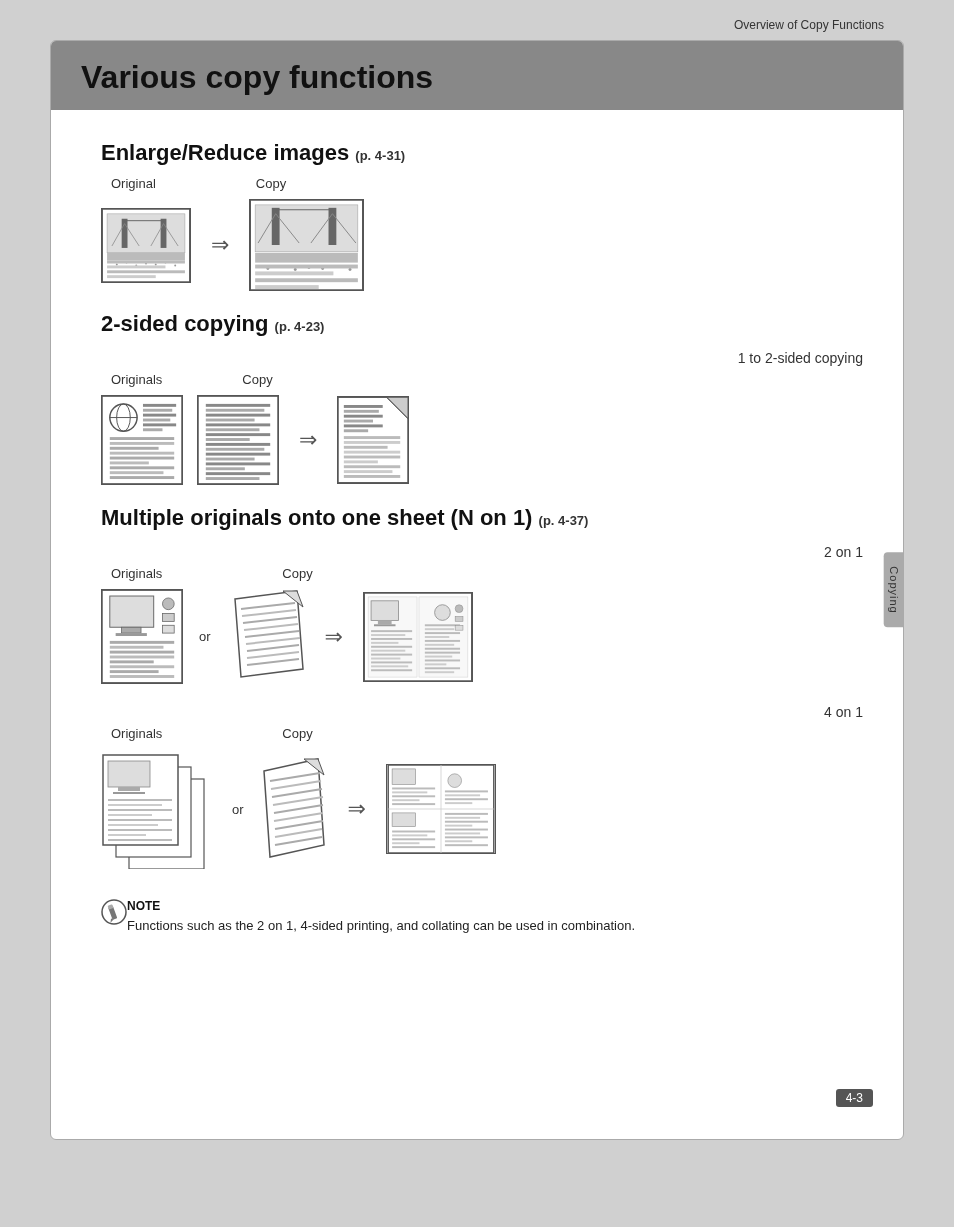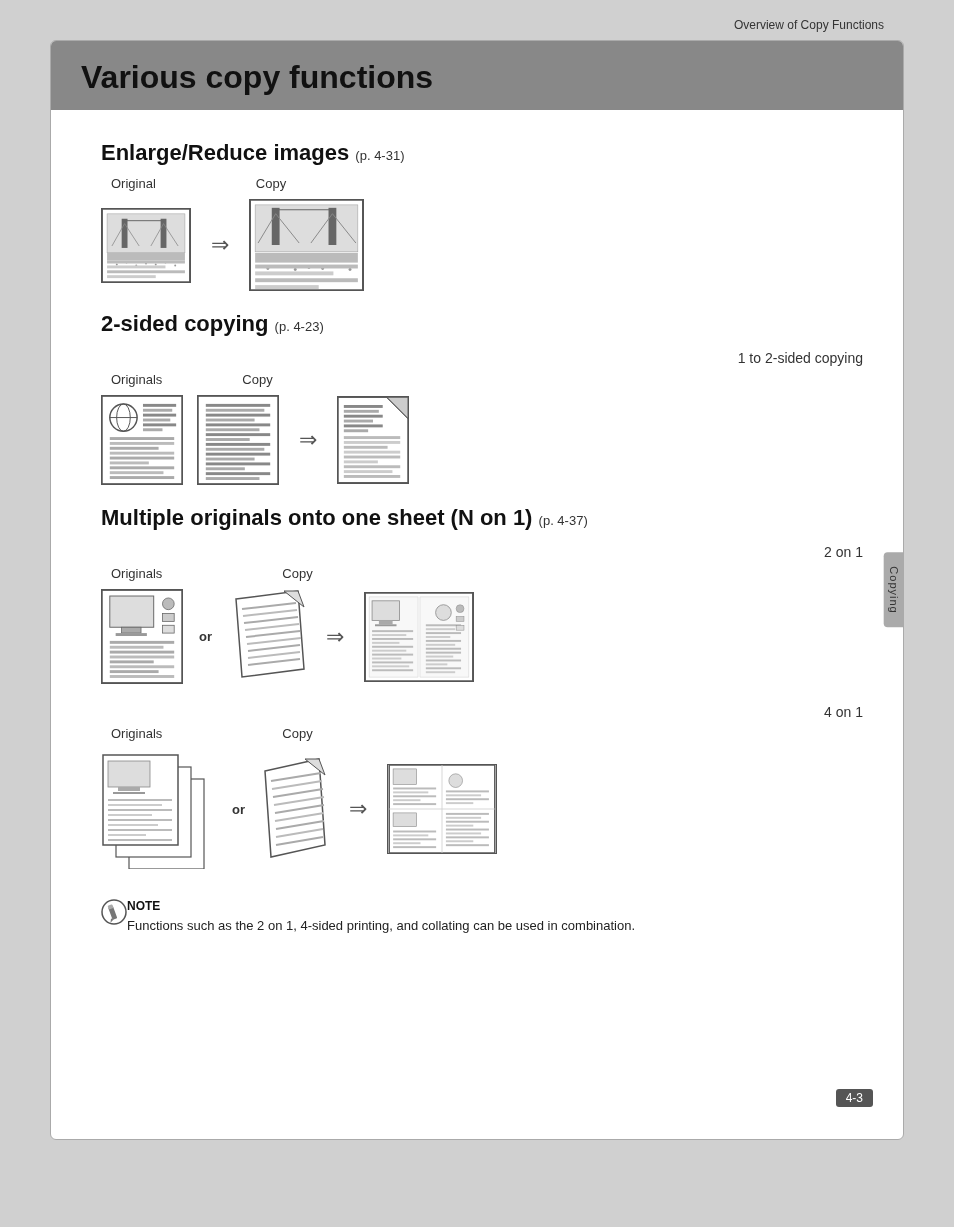--- a/index.html
+++ b/index.html
@@ -41,21 +41,21 @@
       padding: 0 40px 20px 50px;
     }
     .section-title {
       font-size: 22px;
       font-weight: bold;
       color: #111;
       margin-bottom: 10px;
     }
     .section-title .page-ref {
       font-size: 13px;
-      font-weight: normal;
+      font-weight: bold;
       color: #333;
     }
     .subsection-label {
       font-size: 14px;
       color: #333;
       margin: 13px 0 6px 10px;
       text-align: right;
     }
     .diagram-row {
       display: flex;
@@ -110,21 +110,20 @@
     }
     .copy-non1-4 {
       width: 110px;
       height: 90px;
     }
     .or-text {
       font-size: 13px;
       color: #333;
       align-self: center;
       margin: 16px 6px;
-      font-weight: bold;
     }
     
     .doc-svg {
       display: block;
     }
     
     .note-box {
       display: flex;
       align-items: flex-start;
       margin-top: 30px;

